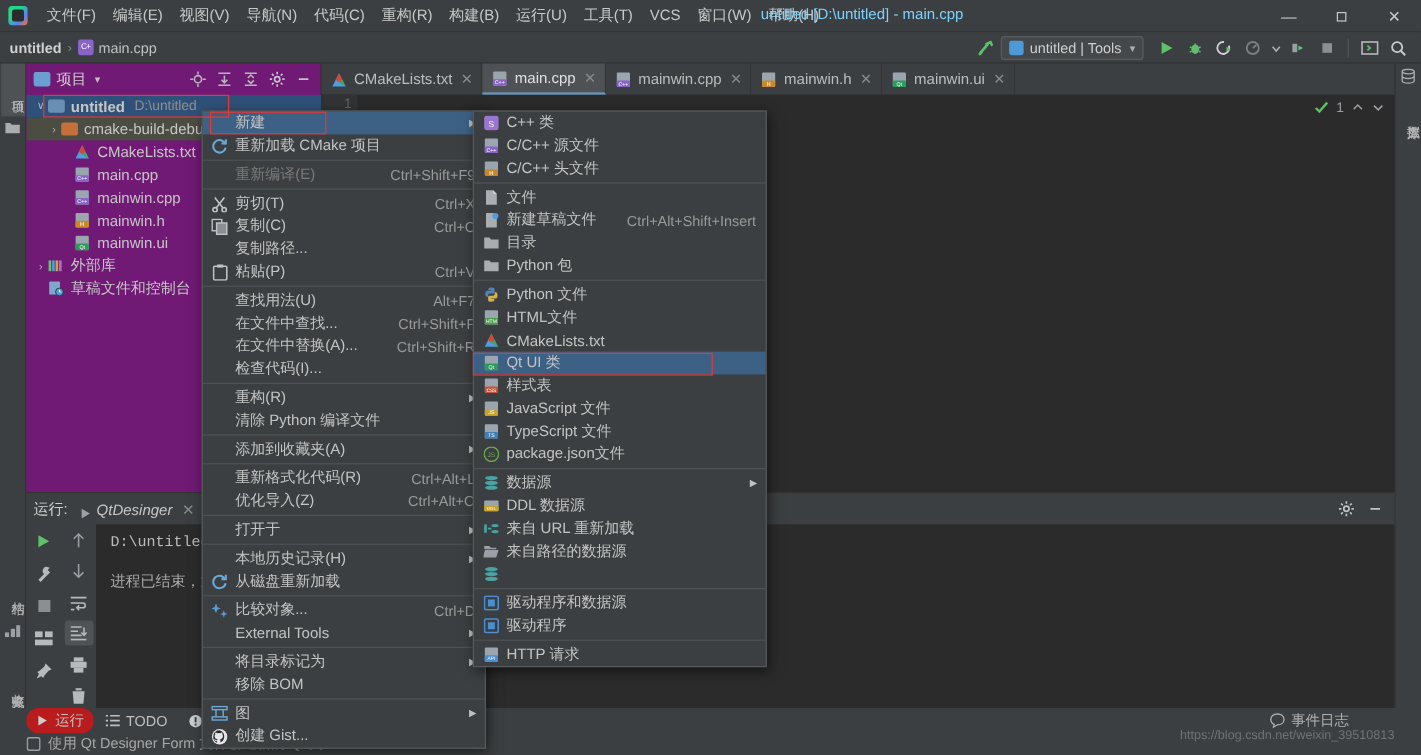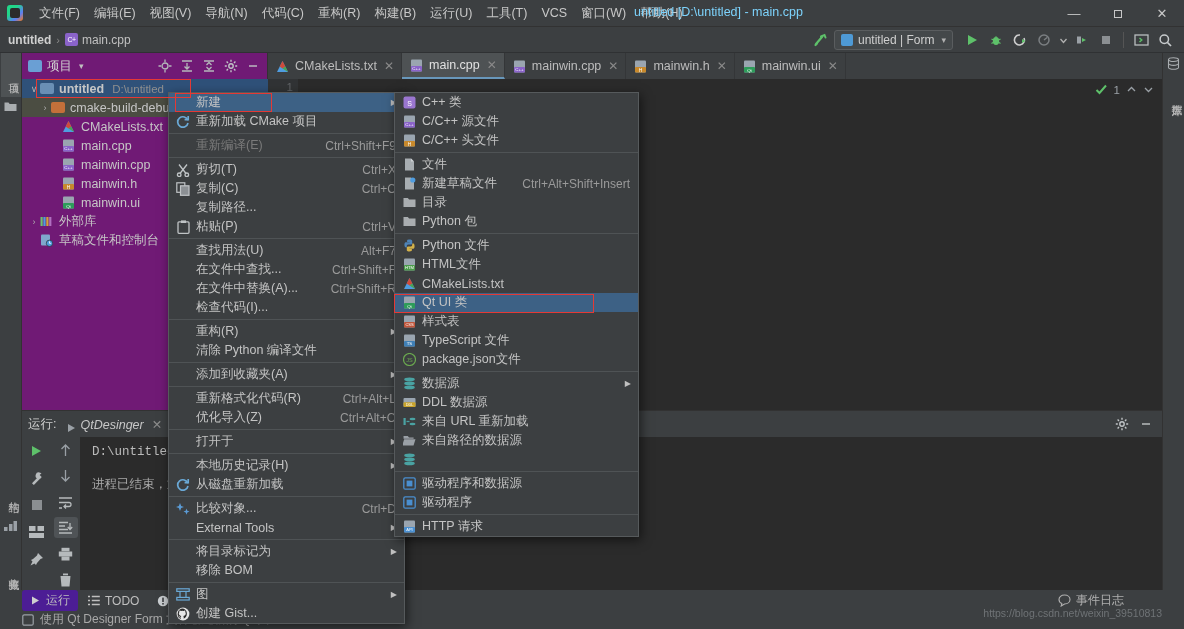--- a/index.html
+++ b/index.html
@@ -143,21 +143,21 @@
   .tb { width:24px;height:22px;display:flex;align-items:center;justify-content:center;border-radius:3px;}
   .tb.on { background:#4f5356; }
   .console { flex:1; background:#2b2b2b; padding:6px 0 0 12px;
      font-family:"Liberation Mono","DejaVu Sans Mono",monospace; font-size:12.5px; color:#bbbbbb; line-height:19px;}
   .console .l2 { font-family:"Liberation Sans",sans-serif; color:#a9a9a9; margin-top:13px;}
 
   
   .statusbar { position:absolute; left:0; bottom:0; width:1184px; height:39px; background:#3c3f41; }
   .strow1 { position:absolute; top:0; left:0; height:21px; display:flex; align-items:center; padding-left:22px; gap:2px;}
   .stab { display:flex; align-items:center; padding: 2px 8px; font-size:12px; color:#bfbfbf; border-radius:3px;}
-  .stab.sel { background:#4c1d95; }
+  .stab.sel { background:#b91c1c;border-radius:10px; }
   .strow2 { position:absolute; top:21px; left:22px; display:flex; align-items:center; font-size:12px; color:#a8a8a8; }
   .evlog { position:absolute; right:60px; top:2px; display:flex; align-items:center; font-size:12px; color:#b0b0b0;}
   .watermark { position:absolute; right:22px; bottom:10px; font-size:10.5px; color:#6f7376; white-space:nowrap;}
 
   
   .ctxmenu {
     position:absolute; background:#3c3f41; border:1px solid #565a5c;
     box-shadow: 2px 3px 10px rgba(0,0,0,.55); z-index:50;
   }
   .mrow { height:19px; display:flex; align-items:center; font-size:12.5px; color:#c4c4c4; padding-left:6px; position:relative;}
@@ -213,21 +213,21 @@
 
     <div class="runbar">
       <div class="tbtn">
         <svg width="15" height="15" viewBox="0 0 15 15">
             <path d="M3 11 L9 4 M2.5 12 L4 10.5" stroke="#5ec16a" stroke-width="2.2" fill="none" stroke-linecap="round"></path>
             <path d="M8 3.5 L11.5 2 L12.5 4.5" stroke="#5ec16a" stroke-width="2" fill="none" stroke-linecap="round"></path>
           </svg>
       </div>
       <div class="runcfg">
         <span class="ic"></span>
-        <span class="t">untitled | Form</span>
+        <span class="t">untitled | Tools</span>
         <span class="ar">▾</span>
       </div>
       <div class="tbtn">
           <span class="tri"></span>
         </div>
       <div class="tbtn">
         <svg width="14" height="14" viewBox="0 0 14 14">
             <ellipse cx="7" cy="8" rx="3.2" ry="4" fill="#5ec16a"></ellipse>
             <path d="M2.5 6 L4 6.8 M11.5 6 L10 6.8 M2.5 10.5 L4 9.6 M11.5 10.5 L10 9.6 M7 3.2 L7 4.2" stroke="#5ec16a" stroke-width="1.2"></path>
           </svg>
@@ -964,20 +964,30 @@
             <rect x="1" y="7" width="11" height="5.5" rx="1" fill="#c0553a"></rect>
             <text x="6.5" y="11.4" font-size="4" fill="#fff" text-anchor="middle" font-family="Liberation Sans">CSS</text>
           </svg>
         </span>
         <span class="mlabel">样式表</span>
       </div>
       <div class="mrow">
         <span class="mic">
           <svg width="13" height="13" viewBox="0 0 13 13">
             <rect x="1" y="0.5" width="11" height="12" rx="1" fill="#9aa5b0"></rect>
+            <rect x="1" y="7" width="11" height="5.5" rx="1" fill="#c8a32b"></rect>
+            <text x="6.5" y="11.4" font-size="4.4" fill="#fff" text-anchor="middle" font-family="Liberation Sans">JS</text>
+          </svg>
+        </span>
+        <span class="mlabel">JavaScript 文件</span>
+      </div>
+      <div class="mrow">
+        <span class="mic">
+          <svg width="13" height="13" viewBox="0 0 13 13">
+            <rect x="1" y="0.5" width="11" height="12" rx="1" fill="#9aa5b0"></rect>
             <rect x="1" y="7" width="11" height="5.5" rx="1" fill="#3f7fb5"></rect>
             <text x="6.5" y="11.4" font-size="4.4" fill="#fff" text-anchor="middle" font-family="Liberation Sans">TS</text>
           </svg>
         </span>
         <span class="mlabel">TypeScript 文件</span>
       </div>
       <div class="mrow">
         <span class="mic">
           <svg width="13" height="13" viewBox="0 0 13 13">
             <circle cx="6.5" cy="6.5" r="6" fill="none" stroke="#6aa84f" stroke-width="1.2"></circle>

